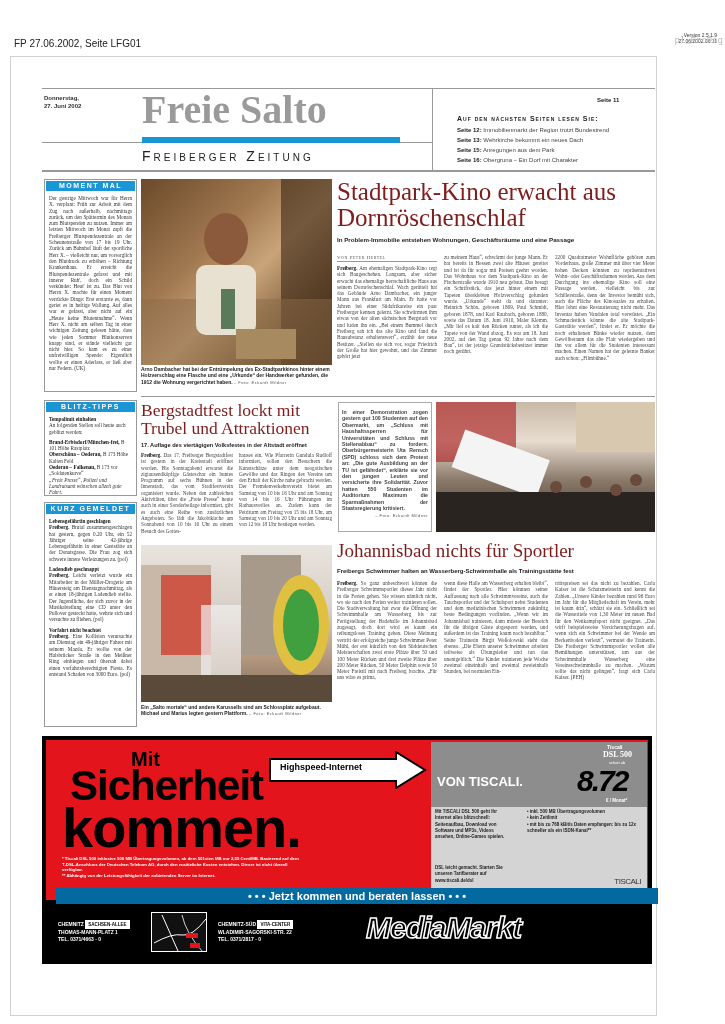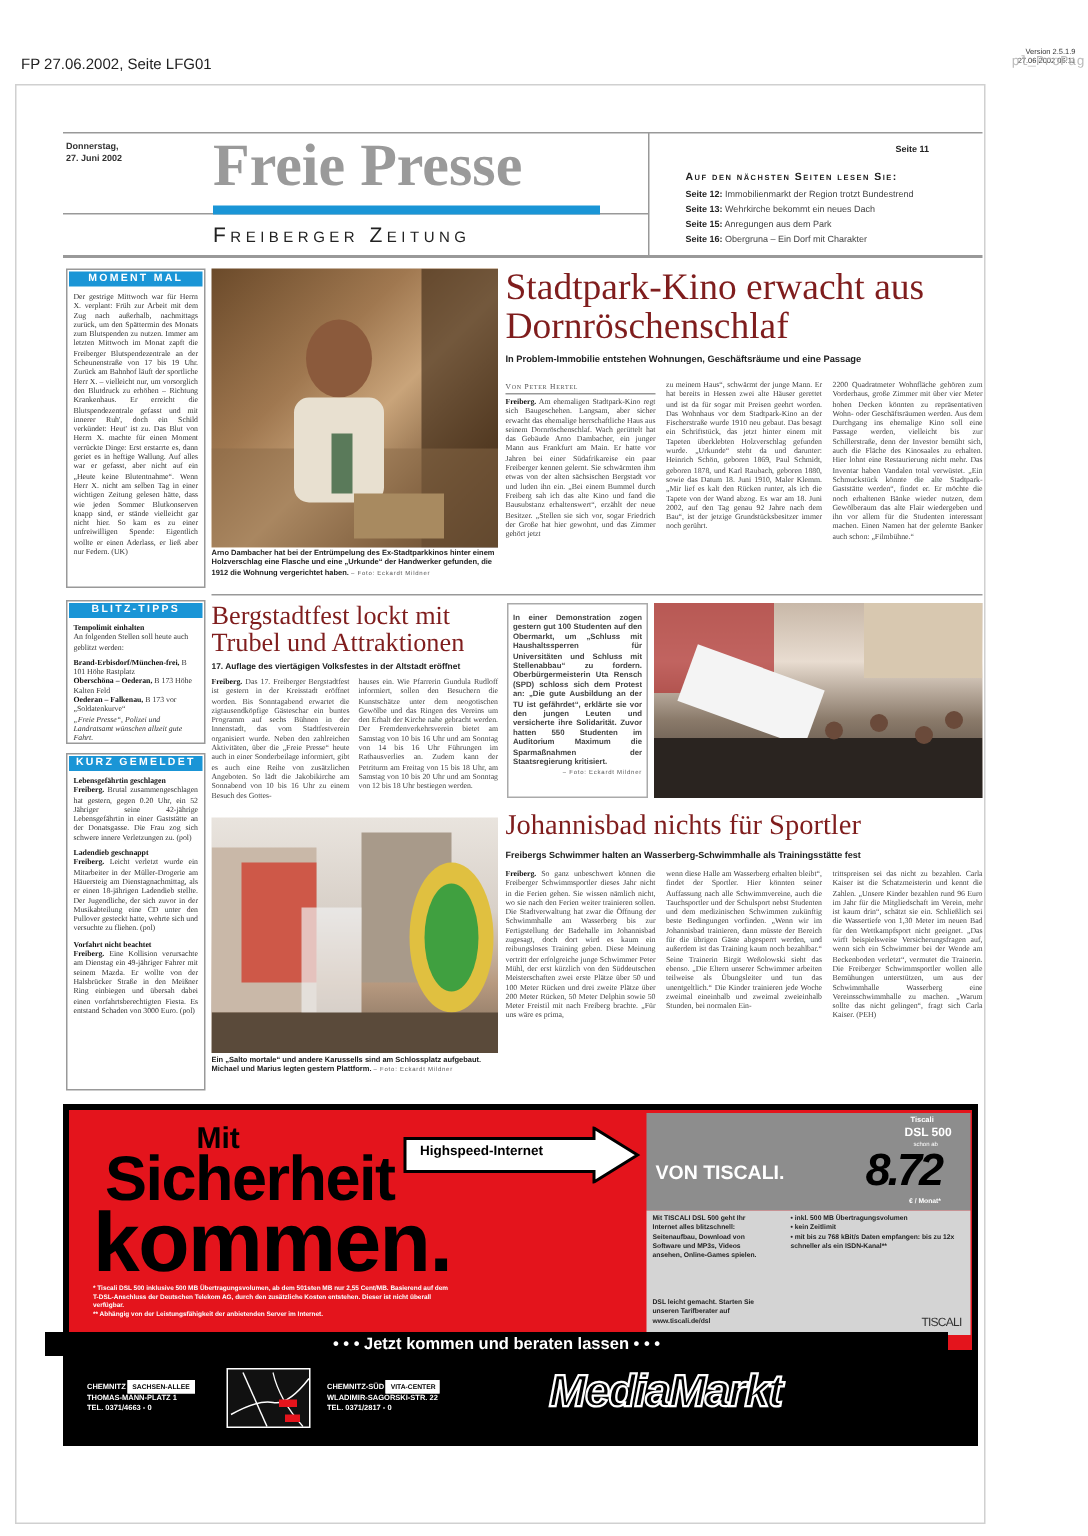--- a/index.html
+++ b/index.html
@@ -52,21 +52,21 @@
   .ad-sicher { left: 70px; top: 762px; font-size: 42px; font-weight: 900; color: #000; letter-spacing: -1px; }
   .ad-schnell { left: 62px; top: 800px; font-size: 56px; font-weight: 900; color: #000; letter-spacing: -1px; line-height: 1; }
   .ad-fine { left: 62px; top: 856px; font-size: 4.3px; color: #fff; font-weight: bold; line-height: 5.6px; width: 240px; }
   .ad-arrow { left: 268px; top: 751px; width: 160px; height: 38px; }
   .ad-arrow-label { left: 280px; top: 762px; font-size: 9px; font-weight: bold; color: #000; }
   .tiscali-top { left: 431px; top: 742px; width: 216px; height: 65px; background: #8d8d8d; }
   .tiscali-bottom { left: 431px; top: 807px; width: 216px; height: 83px; background: #d4d4d4; }
   .ts-head { font-size: 13px; font-weight: 900; color: #fff; line-height: 24px; }
   .ts-price { font-size: 30px; font-weight: 900; font-style: italic; color: #000; letter-spacing: -2px; }
   .ts-small { font-size: 4.5px; font-weight: bold; color: #222; line-height: 6.3px; }
-  .ad-strip { left: 30px; top: 888px; width: 602px; height: 16px; background: #000000; color: #fff; font-size: 11px; font-weight: bold; text-align: center; line-height: 16px; }
+  .ad-strip { left: 56px; top: 888px; width: 602px; height: 16px; background: #0369a1; color: #fff; font-size: 11px; font-weight: bold; text-align: center; line-height: 16px; }
   .ad-foot { left: 46px; top: 908px; width: 602px; height: 52px; background: #000; }
   .store { font-size: 5px; font-weight: bold; color: #fff; line-height: 7px; }
   .store-logo { display: inline-block; border: 1px solid #fff; font-size: 4.5px; padding: 0 2px; background: #fff; color: #000; vertical-align: middle; }
   .mm-map { left: 151px; top: 912px; width: 56px; height: 40px; border: 1px solid #fff; background: #111; }
   .mm-logo { left: 366px; top: 911px; font-size: 30px; font-style: italic; font-weight: 900; color: #000; -webkit-text-stroke: 1.5px #fff; letter-spacing: -1px; }
 </style>
 </head>
 <body>
 
 <div class="abs sheet-label">FP 27.06.2002, Seite LFG01</div>
@@ -79,21 +79,21 @@
 <div class="abs page"></div>
 
 <div class="abs rule" style="left:42px;top:88px;width:613px;"></div>
 <div class="abs rule" style="left:42px;top:142px;width:390px;"></div>
 <div class="abs rule" style="left:42px;top:170px;width:613px;height:2px;"></div>
 <div class="abs masthead-divider" style="left:432px;"></div>
 <div class="abs date">
   <div>Donnerstag,</div>
   <div>27. Juni 2002</div>
 </div>
-<div class="abs logo">Freie Presse</div>
+<div class="abs logo">Freie Salto</div>
 <div class="abs logo-bar"></div>
 <div class="abs subtitle">Freiberger Zeitung</div>
 <div class="abs seite11">Seite 11</div>
 <div class="abs preview-head">Auf den nächsten Seiten lesen Sie:</div>
 <div class="abs preview-list">
   <div><b>Seite 12:</b> <span>Immobilienmarkt der Region trotzt Bundestrend</span></div>
   <div><b>Seite 13:</b> <span>Wehrkirche bekommt ein neues Dach</span></div>
   <div><b>Seite 15:</b> <span>Anregungen aus dem Park</span></div>
   <div><b>Seite 16:</b> <span>Obergruna – Ein Dorf mit Charakter</span></div>
 </div>
@@ -201,21 +201,21 @@
   <div>** Abhängig von der Leistungsfähigkeit der anbietenden Server im Internet.</div>
 </div>
 <svg class="abs ad-arrow" viewBox="0 0 160 38">
   <polygon points="2,8 128,8 128,1 157,19 128,37 128,30 2,30" fill="#fff" stroke="#000" stroke-width="2"></polygon>
 </svg>
 <div class="abs ad-arrow-label">Highspeed-Internet</div>
 
 <div class="abs tiscali-top">
   <div class="ts-head" style="position:absolute;left:6px;top:28px;">VON TISCALI.</div>
   <div style="position:absolute;left:176px;top:2px;font-size:5px;color:#fff;font-weight:bold;">Tiscali</div>
-  <div style="position:absolute;left:172px;top:8px;font-size:8px;color:#fff;font-weight:bold;">DSL 500</div>
+  <div style="position:absolute;left:172px;top:8px;font-size:8px;color:#fff;font-weight:bold;font-family:Liberation Serif, serif;">DSL 500</div>
   <div style="position:absolute;left:178px;top:18px;font-size:4px;color:#fff;">schon ab</div>
   <div class="ts-price" style="position:absolute;left:146px;top:22px;">8.72</div>
   <div style="position:absolute;left:175px;top:56px;font-size:4.5px;color:#fff;font-weight:bold;">€ / Monat*</div>
 </div>
 <div class="abs tiscali-bottom">
   <div class="ts-small" style="position:absolute;left:4px;top:2px;width:78px;">Mit TISCALI DSL 500 geht Ihr Internet alles blitzschnell: Seitenaufbau, Download von Software und MP3s, Videos ansehen, Online-Games spielen.</div>
   <div class="ts-small" style="position:absolute;left:96px;top:2px;width:116px;">
     <div>• <span>inkl. 500 MB Übertragungsvolumen</span></div>
     <div>• <span>kein Zeitlimit</span></div>
     <div>• <span>mit bis zu 768 kBit/s Daten empfangen: bis zu 12x schneller als ein ISDN-Kanal**</span></div>

